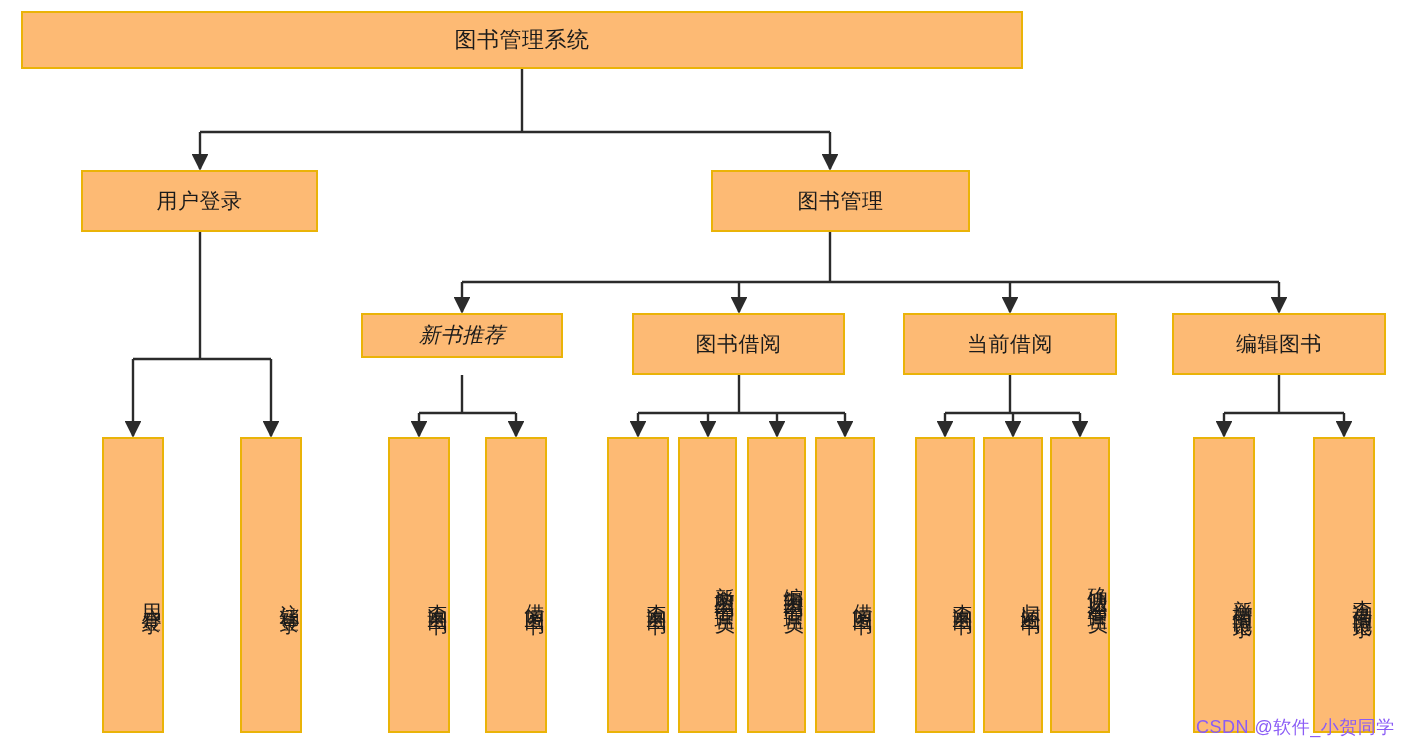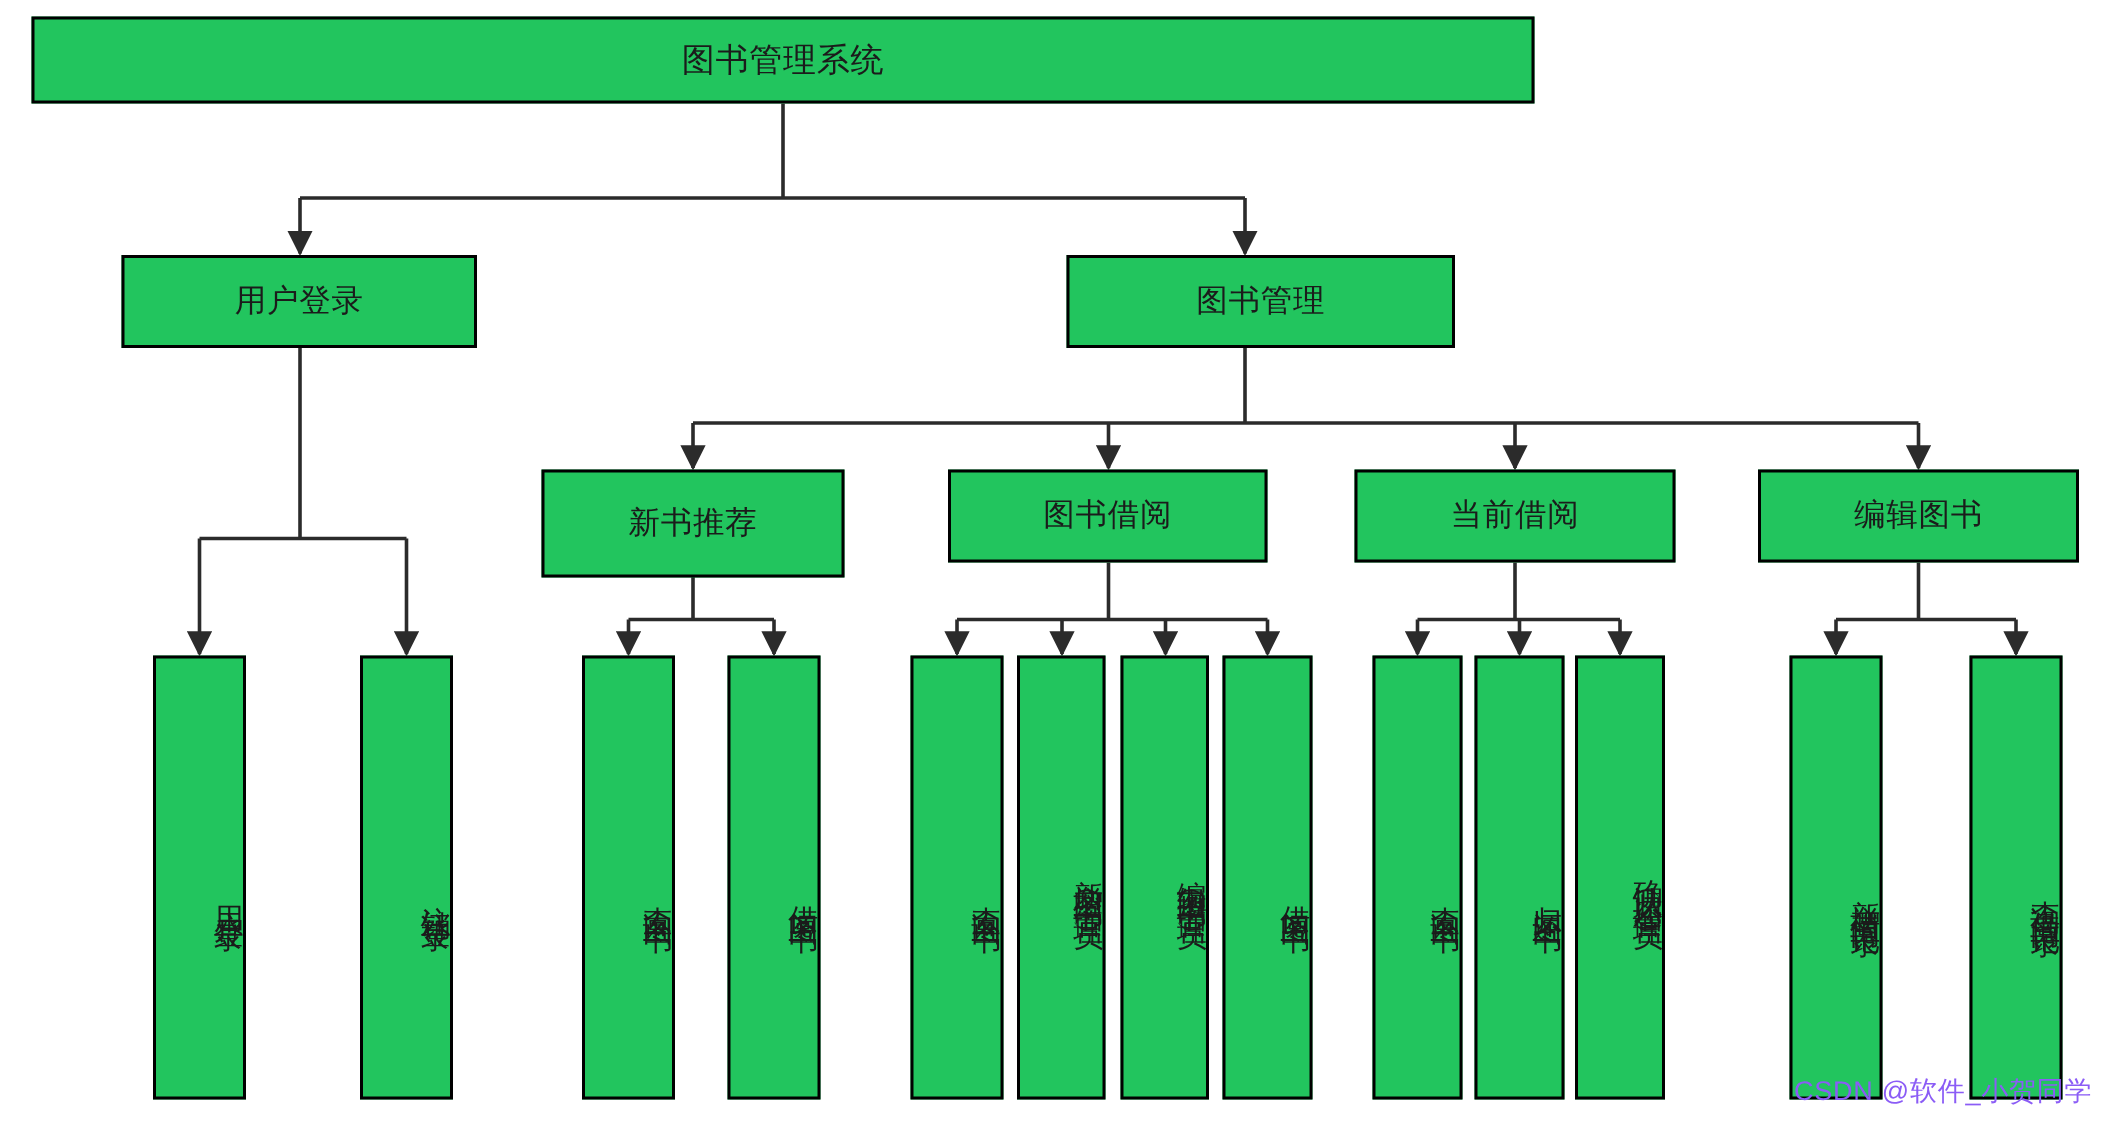--- a/index.html
+++ b/index.html
@@ -22,22 +22,22 @@
     position: absolute;
     left: 0;
     top: 0;
     width: 1405px;
     height: 747px;
     pointer-events: none;
   }
   .node {
     position: absolute;
     box-sizing: border-box;
-    border: 2px solid #000000;
-    background: #22c55e;
+    border: 2px solid #eab308;
+    background: #fdba74;
     display: flex;
     align-items: center;
     justify-content: center;
     color: #1b1b1b;
     font-size: 21px;
     line-height: 1.18;
     letter-spacing: 0.5px;
     z-index: 2;
   }
   .node.root       { font-size: 22px; }
@@ -119,21 +119,21 @@
   <div id="nodes">
       <div class="node root" style="left: 21px; top: 11px; width: 1002px; height: 58px;">
         <span class="label">图书管理系统</span>
       </div>
       <div class="node level2" style="left: 81px; top: 170px; width: 237px; height: 62px;">
         <span class="label">用户登录</span>
       </div>
       <div class="node level2" style="left: 711px; top: 170px; width: 259px; height: 62px;">
         <span class="label">图书管理</span>
       </div>
-      <div class="node level3" style="left: 361px; top: 313px; width: 202px; height: 72px;">
+      <div class="node level3" style="left: 361px; top: 313px; width: 202px; height: 45px; font-style: italic;">
         <span class="label">新书推荐</span>
       </div>
       <div class="node level3" style="left: 632px; top: 313px; width: 213px; height: 62px;">
         <span class="label">图书借阅</span>
       </div>
       <div class="node level3" style="left: 903px; top: 313px; width: 214px; height: 62px;">
         <span class="label">当前借阅</span>
       </div>
       <div class="node level3" style="left: 1172px; top: 313px; width: 214px; height: 62px;">
         <span class="label">编辑图书</span>

